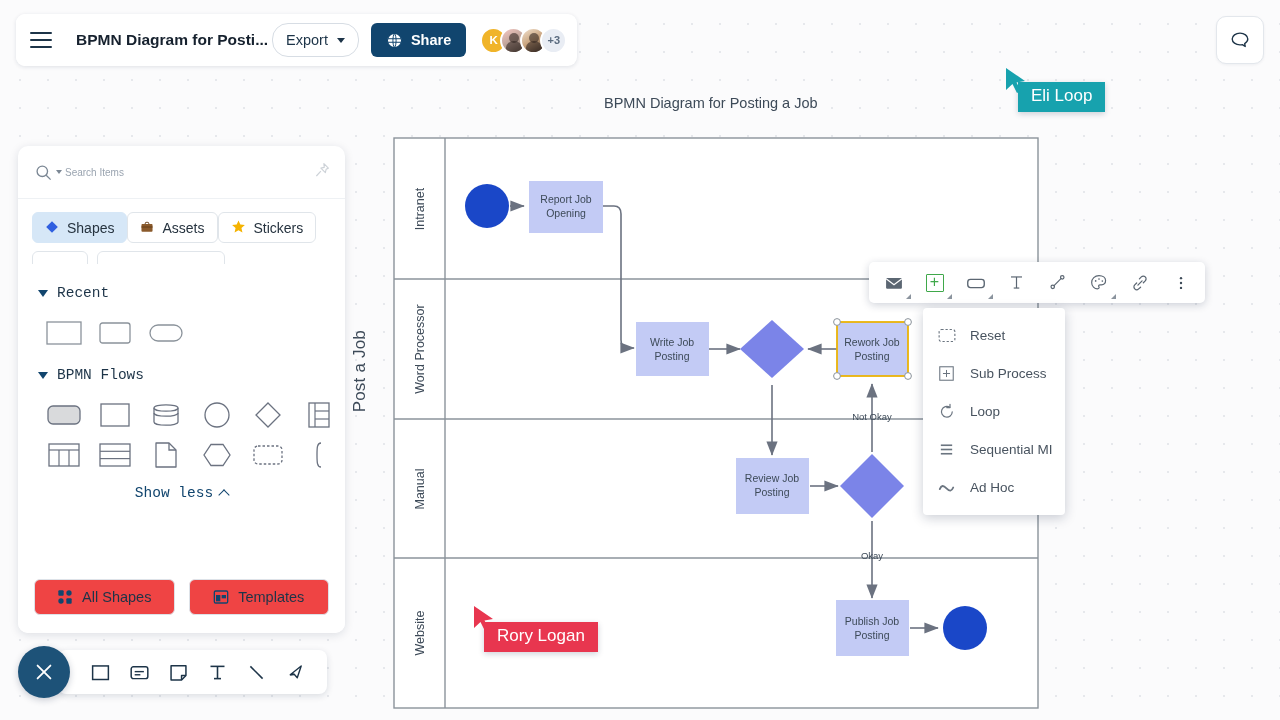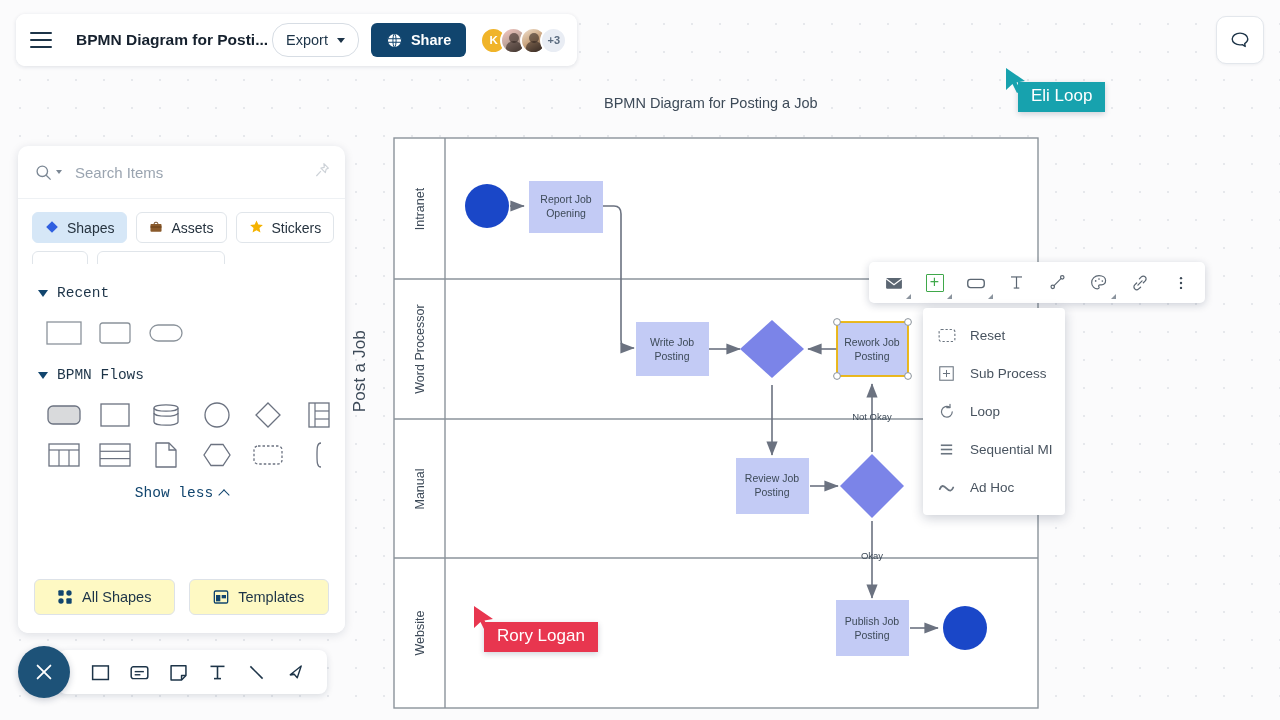--- a/index.html
+++ b/index.html
@@ -116,25 +116,25 @@
     overflow: hidden;
   }
   .search-row {
     display: flex; align-items: center;
     height: 53px; padding: 0 14px 0 16px;
     border-bottom: 1px solid #eef1f4;
     position: relative;
   }
   .search-icon-wrap { display:flex; align-items:center; gap:3px; }
   .search-placeholder {
-    margin-left: 13px; color: #9aa4b0; font-size: 15px; flex: 1; cursor: text;
+    margin-left: 3px; color: #9aa4b0; font-size: 10px; flex: 1; cursor: text;
   }
   .pin-btn { cursor: pointer; opacity:.5; }
 
-  .tabs-row { display: flex; gap: 9px; padding: 13px 12px 0 14px; }
+  .tabs-row { display: flex; gap: 0; padding: 13px 12px 0 14px; }
   .tab {
     display: flex; align-items: center; gap: 8px;
     height: 31px; padding: 0 12px;
     border: 1px solid #e0e5ea; border-radius: 6px;
     background: #fff; font-size: 14px; color: #26333f;
     cursor: pointer; white-space: nowrap;
   }
   .tab.active { background: #d6e7f7; border-color: #d6e7f7; }
   .tab-ico { font-size: 13px; line-height: 1; }
 
@@ -188,21 +188,21 @@
 
   .panel-footer {
     display: flex; gap: 14px;
     padding: 0 16px 18px 16px;
     background: #fff;
   }
   .footer-btn {
     flex: 1; height: 36px;
     display: flex; align-items: center; justify-content: center; gap: 9px;
     border: 1px solid #dde2e8; border-radius: 6px;
-    background: #fef9c3; color: #1d3448; font-size: 14.5px;
+    background: #ef4444; color: #1d3448; font-size: 14.5px;
     cursor: pointer;
   }
 
   
   .bottom-bar {
     position: absolute; left: 18px; bottom: 22px;
     display: flex; align-items: center; z-index: 45;
   }
   .close-fab {
     width: 52px; height: 52px; border-radius: 50%;

